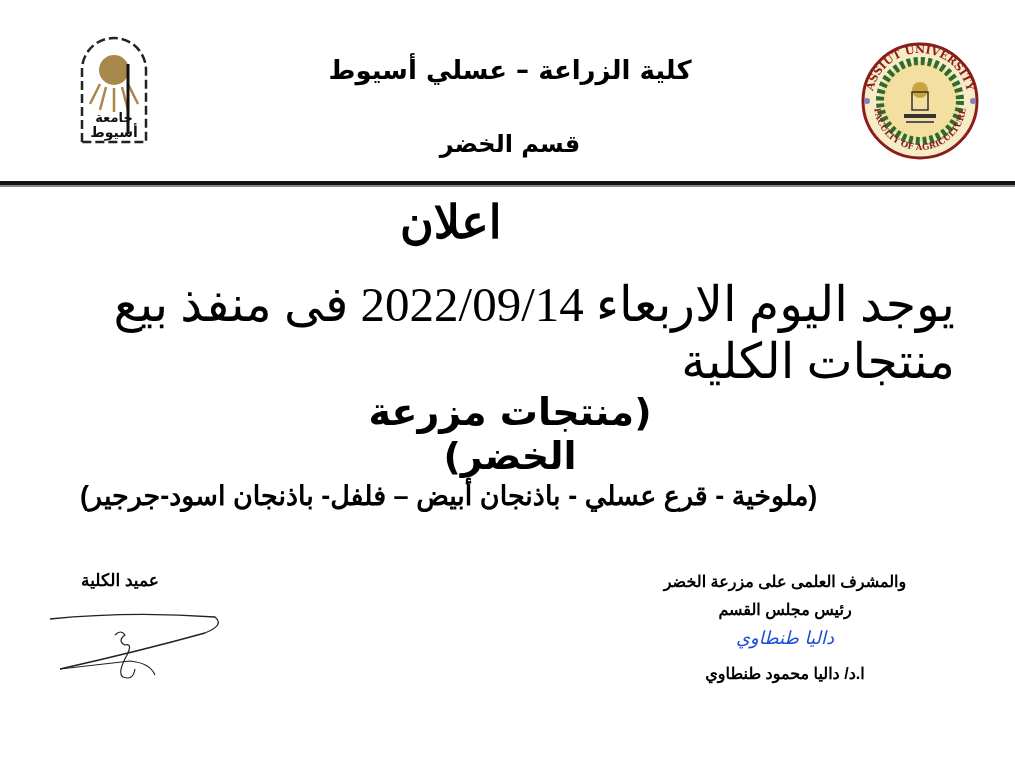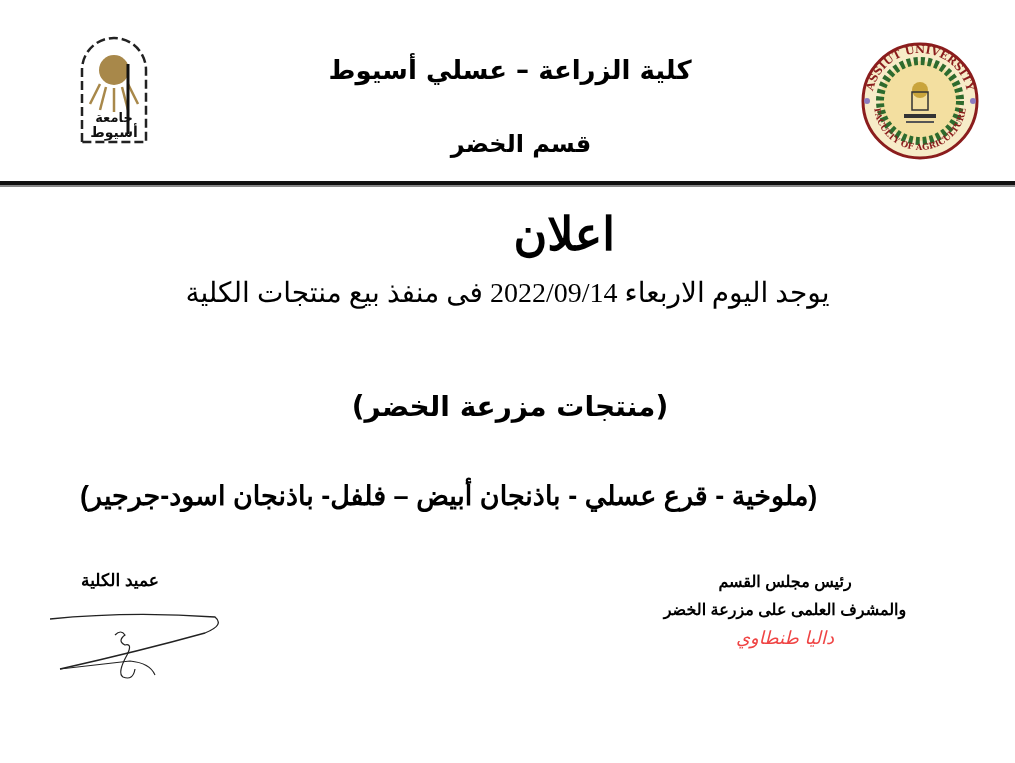--- a/index.html
+++ b/index.html
@@ -1,27 +1,27 @@
 <!DOCTYPE html>
 <html lang="ar"><head>
   <meta charset="utf-8">
   <style>
     html, body { margin:0; padding:0; background:#ffffff; }
     body { width:1015px; height:763px; position:relative; overflow:hidden; font-family:"DejaVu Sans", sans-serif; color:#000; }
     .abs { position:absolute; }
     .rtl { direction:rtl; unicode-bidi:plaintext; }
     .hdr-title { left:280px; top:55px; width:460px; text-align:center; font-size:26px; font-weight:bold; }
-    .hdr-dept { left:391px; top:130px; width:260px; text-align:center; font-size:24px; font-weight:bold; }
+    .hdr-dept { left:380px; top:130px; width:260px; text-align:center; font-size:24px; font-weight:bold; }
     .divider { left:0; top:181px; width:1015px; height:4px; background:#111; border-bottom:2px solid #888; }
-    .ann-title { left:400px; top:195px; width:215px; text-align:right; font-family:"DejaVu Serif", serif; font-size:46px; font-weight:bold;margin-top:12px; }
-    .ann-line { left:60px; top:276px; width:895px; text-align:center; font-family:"Liberation Serif", serif; font-size:28px; }
-    .ann-sub { left:300px; top:390px; width:420px; text-align:center; font-size:28px; font-weight:bold; }
+    .ann-title { left:400px; top:195px; width:215px; text-align:left; font-family:"DejaVu Serif", serif; font-size:46px; font-weight:bold; }
+    .ann-line { left:60px; top:276px; width:895px; font-family:"Liberation Serif", serif; font-size:49px; }
+    .ann-sub { left:300px; top:390px; width:420px; text-align:center; font-size:38px; font-weight:bold; }
     .ann-products { left:80px; top:480px; width:855px; text-align:left; font-family:"Liberation Sans", sans-serif; font-size:27px; font-weight:bold; }
     .sig-right { left:610px; top:568px; width:350px; text-align:center; font-family:"Liberation Sans", sans-serif; font-size:16px; font-weight:bold; line-height:28px; }
-    .sig-right .handsig { height:36px; font-family:"DejaVu Serif", serif; font-weight:normal; font-style:italic; font-size:18px; color:#ef4444; }
+    .sig-right .handsig { height:36px; font-family:"DejaVu Serif", serif; font-weight:normal; font-style:italic; font-size:18px; color:#1d4ed8; }
     .sig-left { left:10px; top:570px; width:220px; text-align:center; font-family:"Liberation Sans", sans-serif; font-size:17px; font-weight:bold; }
     .sig-left .label { margin-bottom:20px; }
     .sig-left svg { display:block; margin:0 auto; }
     .logo { position:absolute; }
   </style>
 </head>
 <body>
 
 <div class="logo" style="left:858px; top:42px;">
   <svg width="124" height="118" viewBox="0 0 124 118">
@@ -63,23 +63,24 @@
 <div class="abs rtl hdr-dept">قسم الخضر</div>
 
 <div class="abs divider"></div>
 
 <div class="abs rtl ann-title">اعلان</div>
 <div class="abs rtl ann-line">يوجد اليوم الاربعاء 2022/09/14 فى منفذ بيع منتجات الكلية</div>
 <div class="abs rtl ann-sub">(منتجات مزرعة الخضر)</div>
 <div class="abs rtl ann-products">(ملوخية - قرع عسلي - باذنجان أبيض – فلفل- باذنجان اسود-جرجير)</div>
 
 <div class="abs rtl sig-right">
+  <div>والمشرف العلمى على مزرعة الخضر</div>
   <div>رئيس مجلس القسم</div>
-  <div>والمشرف العلمى على مزرعة الخضر</div>
   <div class="handsig">داليا طنطاوي</div>
+  <div>ا.د/ داليا محمود طنطاوي</div>
 </div>
 
 <div class="abs rtl sig-left">
   <div class="label">عميد الكلية</div>
   <svg width="200" height="70" viewBox="0 0 200 70">
     <path d="M30,8 Q110,0 195,6 Q205,14 185,22 Q120,40 40,58" fill="none" stroke="#222" stroke-width="1.3"></path>
     <path d="M95,24 q6,-6 10,0 q-8,6 0,10 q8,-2 2,10 q-10,18 -4,22 q10,4 12,-8" fill="none" stroke="#222" stroke-width="1.2"></path>
     <path d="M40,58 L110,50 Q130,52 135,64" fill="none" stroke="#222" stroke-width="1.1"></path>
   </svg>
 </div>

